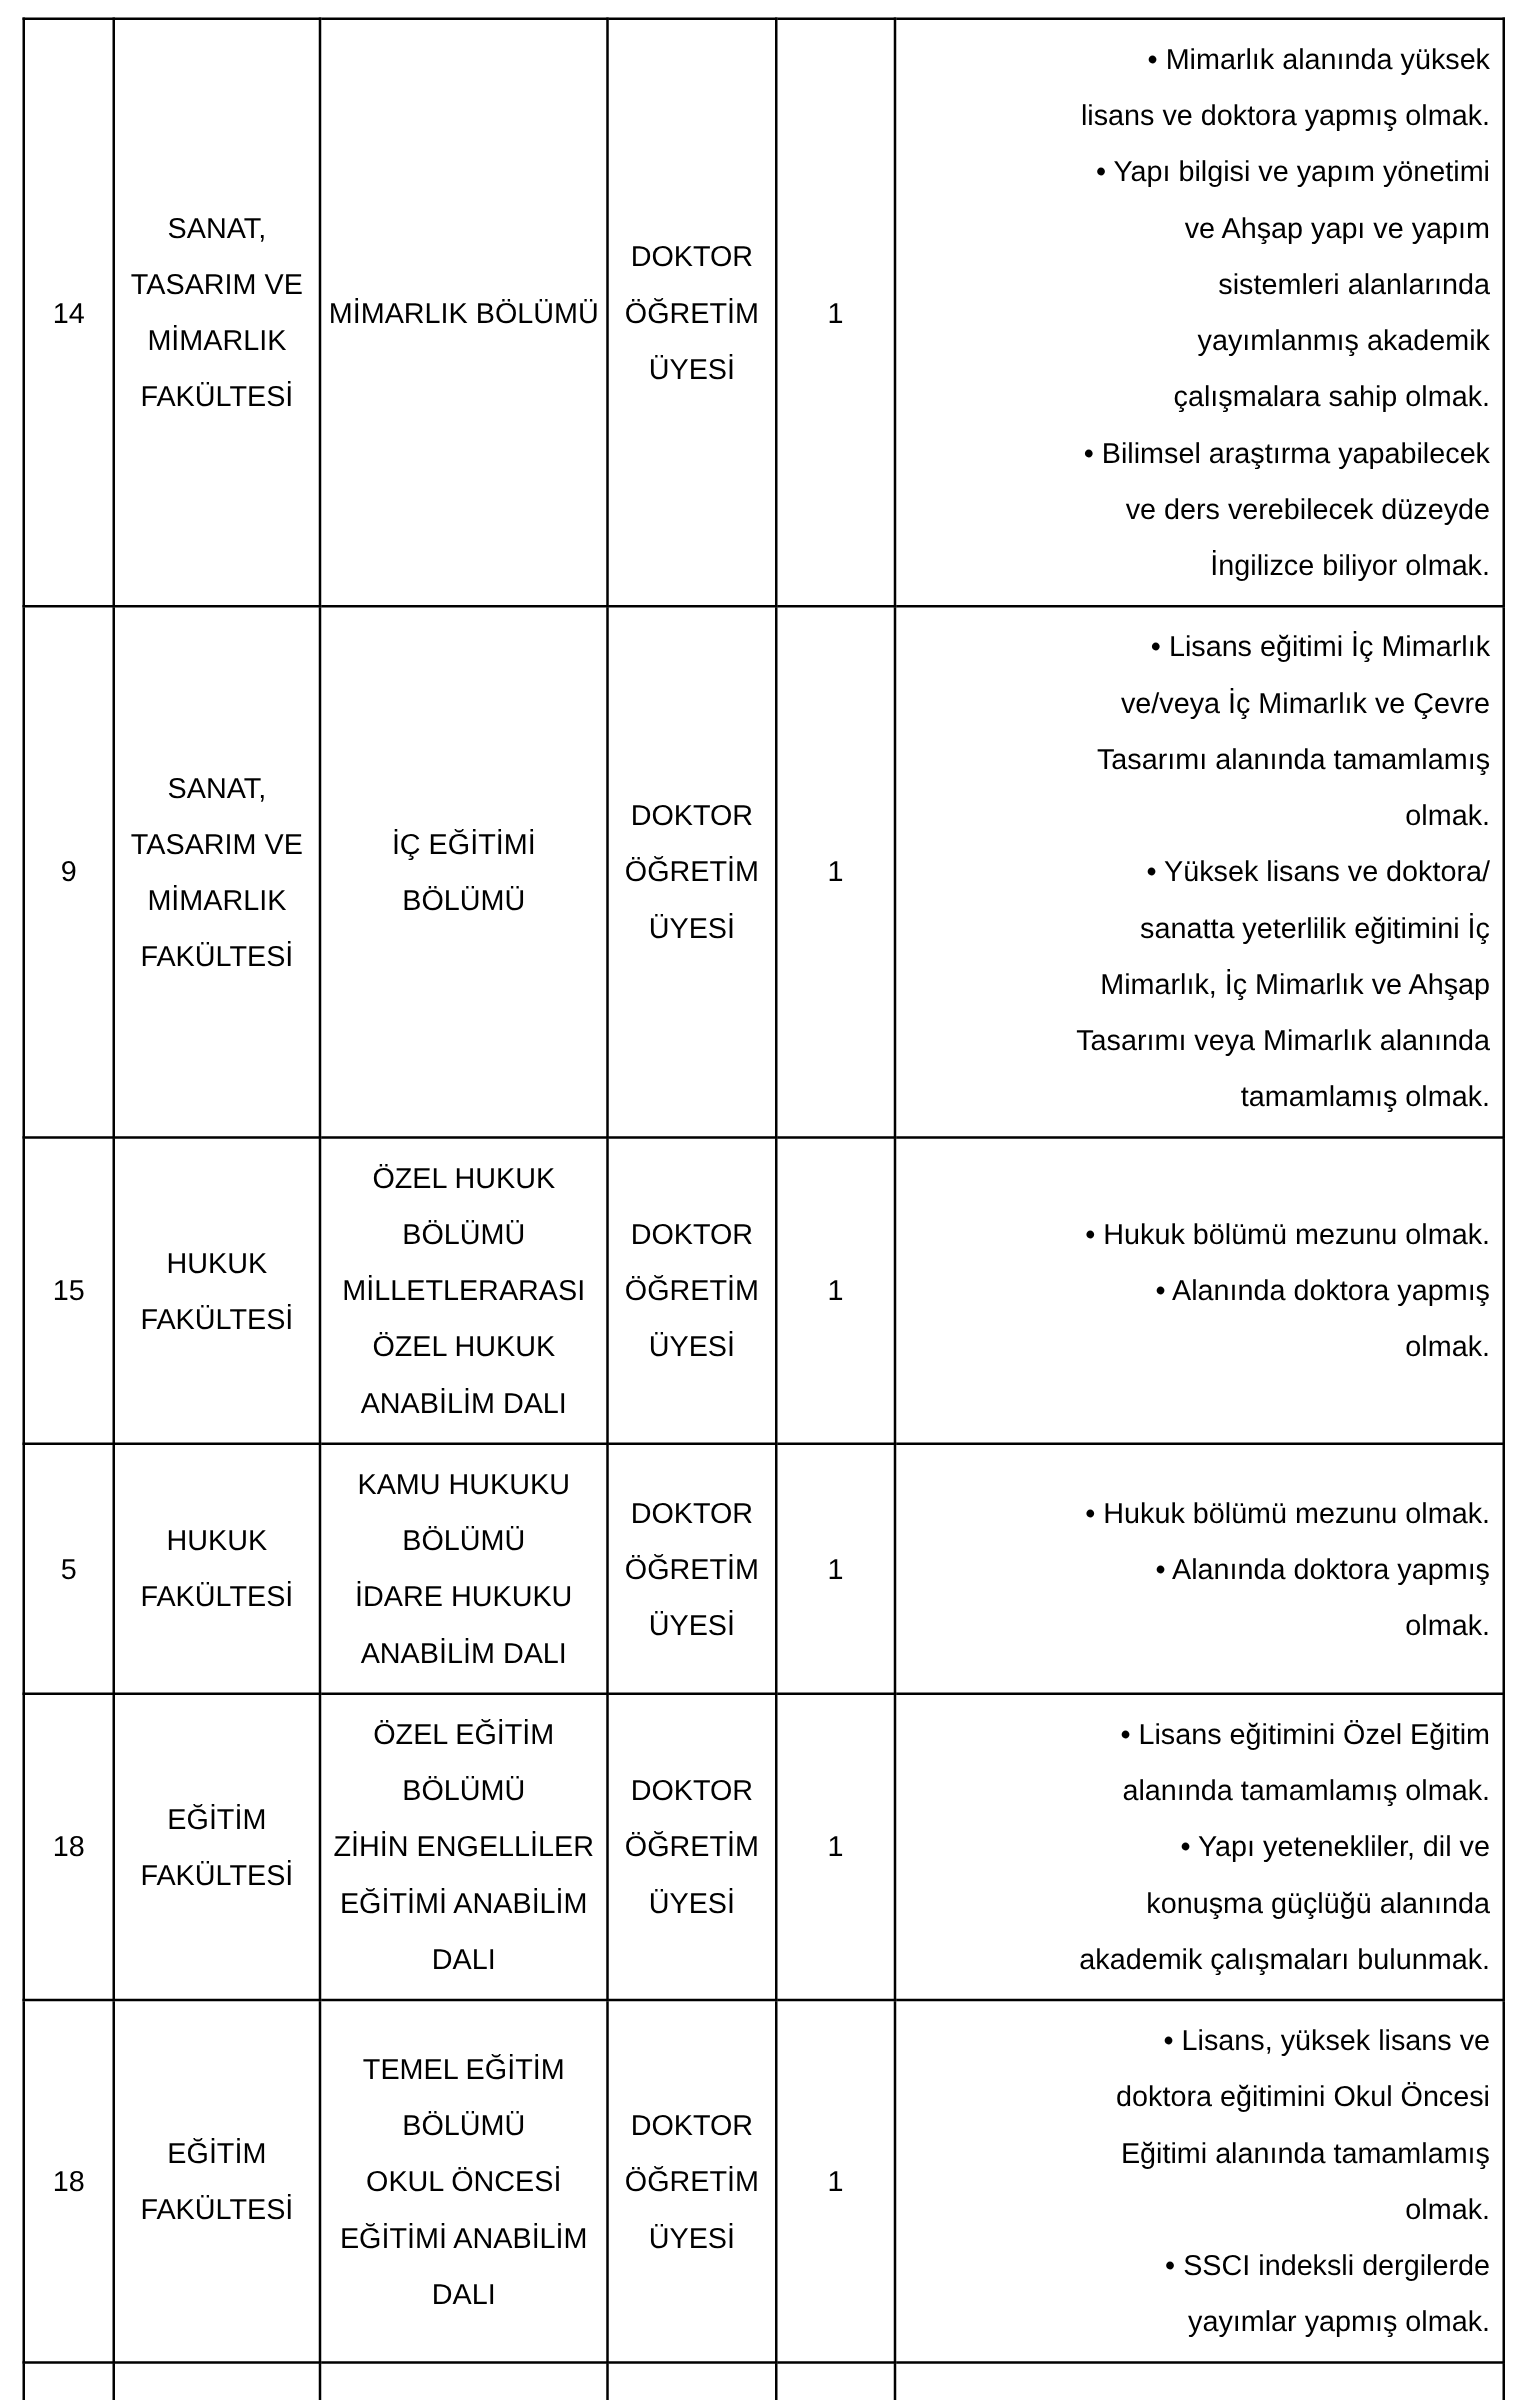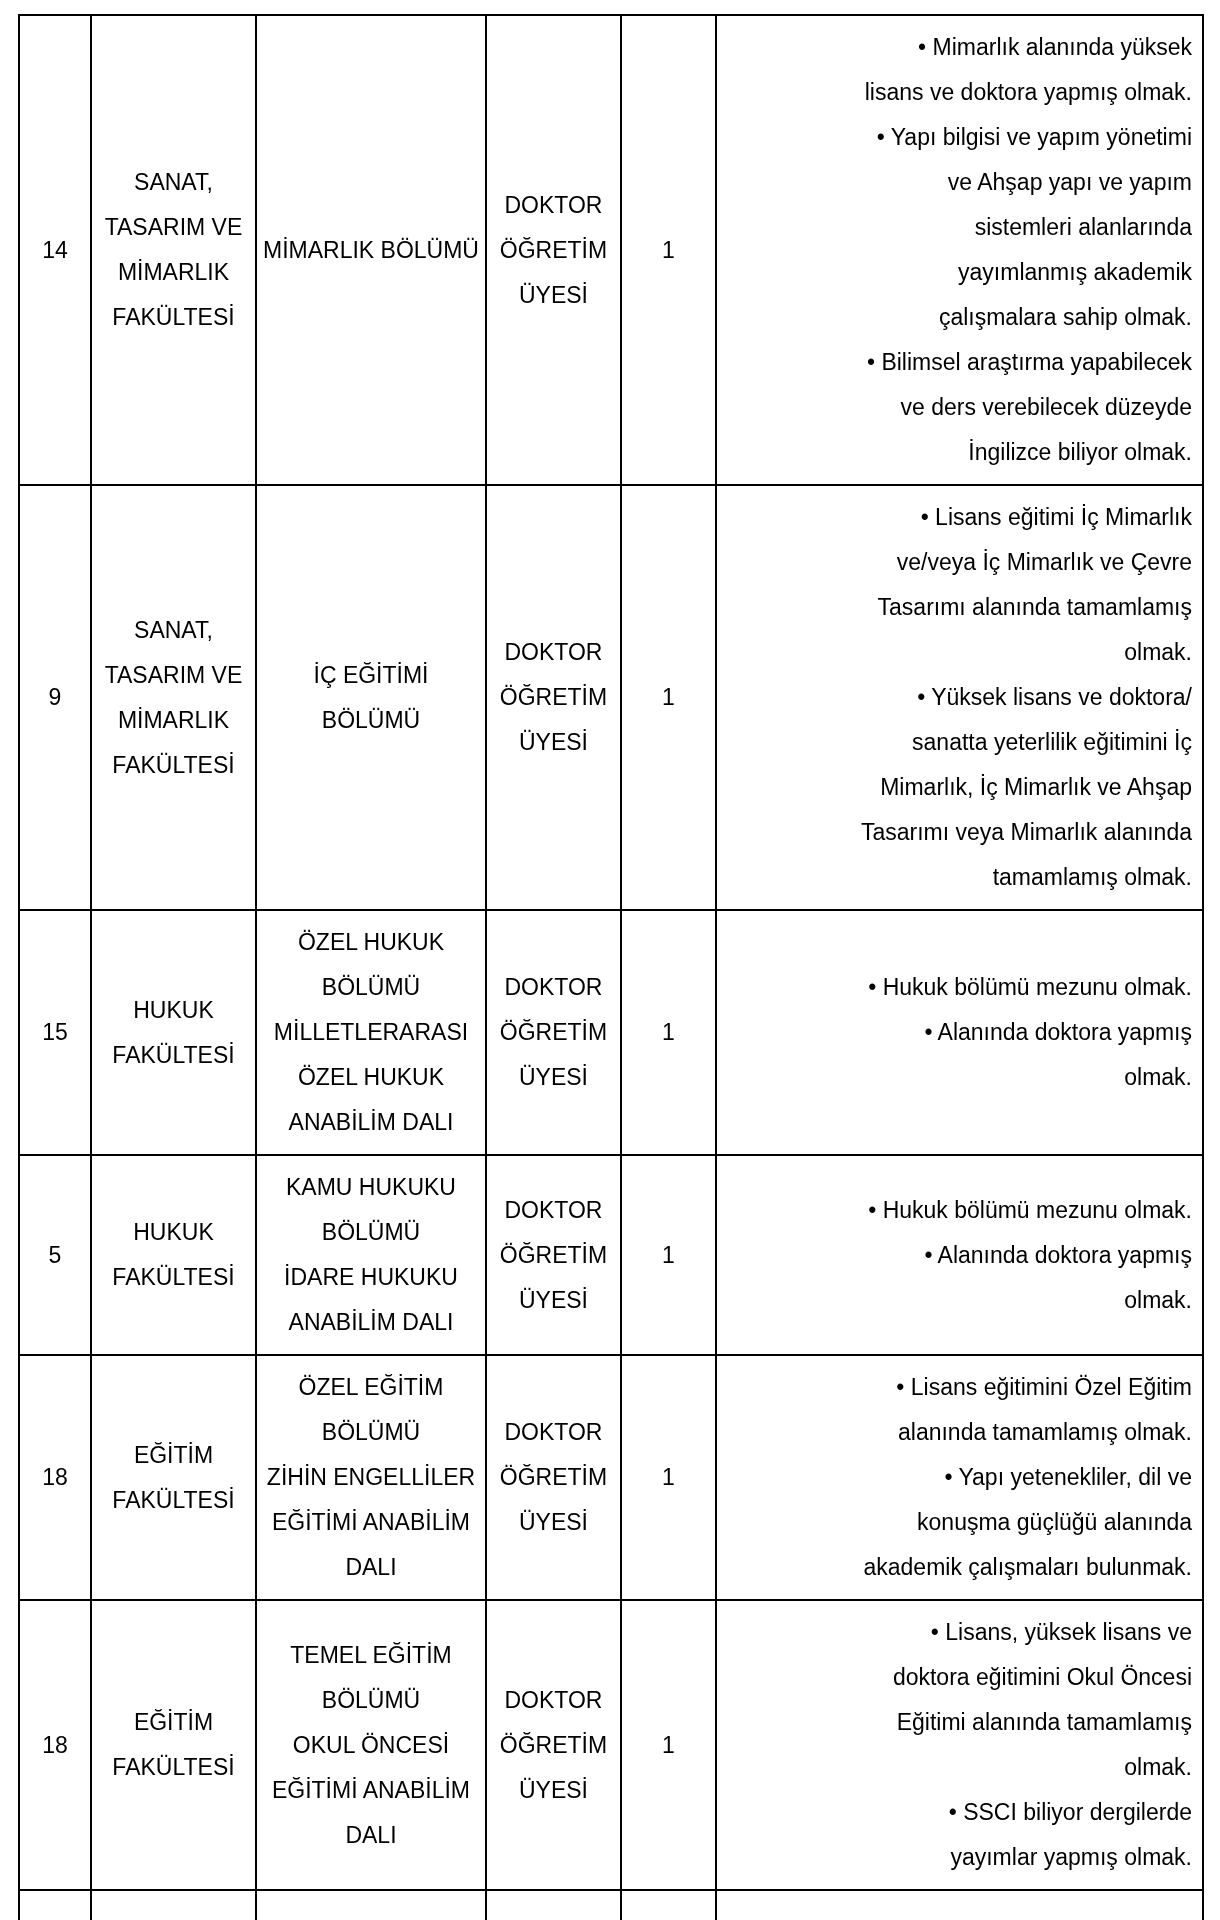--- a/index.html
+++ b/index.html
@@ -156,21 +156,21 @@
 OKUL ÖNCESİ
 EĞİTİMİ ANABİLİM
 DALI</td>
       <td class="c-title">DOKTOR
 ÖĞRETİM
 ÜYESİ</td>
       <td class="c-cnt">1</td>
       <td class="c-req"><div class="req-item">• Lisans, yüksek lisans ve
 doktora eğitimini Okul Öncesi
 Eğitimi alanında tamamlamış
-olmak.</div><div class="req-item">• SSCI biliyor dergilerde
+olmak.</div><div class="req-item">• SSCI indeksli dergilerde
 yayımlar yapmış olmak.</div></td>
     </tr>
     <tr class="partial">
       <td class="c-no"></td>
       <td class="c-fac"></td>
       <td class="c-dep"></td>
       <td class="c-title"></td>
       <td class="c-cnt"></td>
       <td class="c-req"></td>
     </tr>

